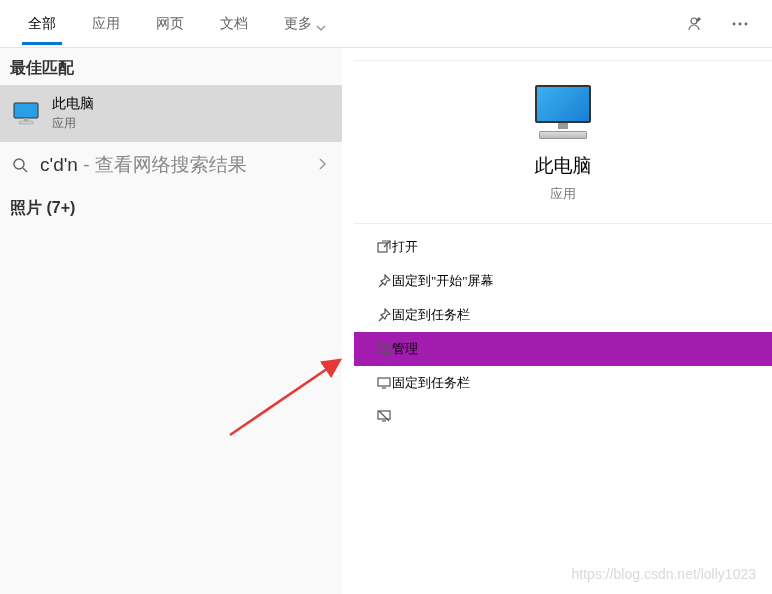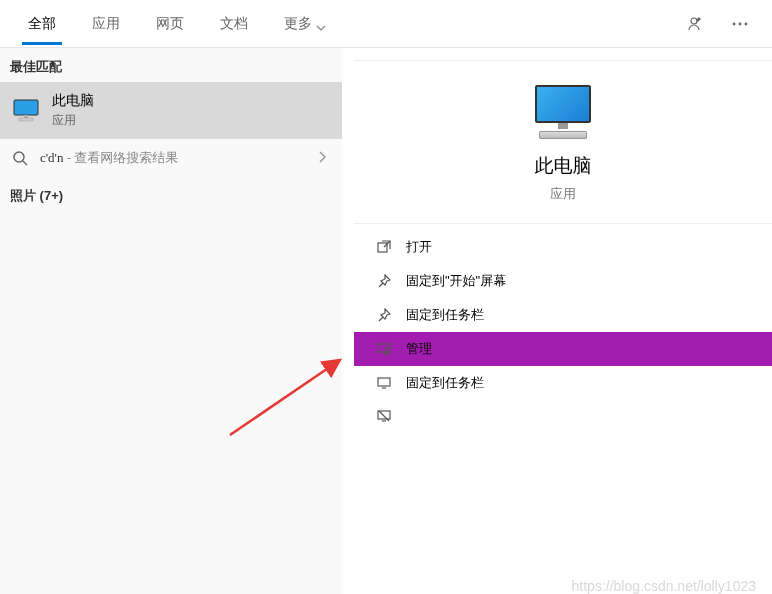--- a/index.html
+++ b/index.html
@@ -54,21 +54,21 @@
       display: flex;
       height: calc(594px - 48px);
     }
     .left-panel {
       width: 342px;
       background: #f9f9f9;
       overflow: hidden;
     }
     .section-header {
       padding: 10px 10px 6px;
-      font-size: 13px;
+      font-size: 16px;
       font-weight: 600;
       color: #333;
     }
     .result-item {
       display: flex;
       align-items: center;
       padding: 10px 12px;
       gap: 12px;
       cursor: pointer;
     }
@@ -88,21 +88,21 @@
       align-items: center;
       padding: 10px 12px;
       gap: 12px;
       cursor: pointer;
     }
     .search-icon-s {
       width: 16px; height: 16px;
       flex-shrink: 0;
       color: #666;
     }
-    .search-text { flex: 1; color: #333; font-size: 13px; font-family: Liberation Serif, serif; }
+    .search-text { flex: 1; color: #333; font-size: 19px; }
     .search-text .suffix { color: #888; }
     .chev { color: #999; font-size: 14px; margin-right: 4px;}
     .right-panel {
       flex: 1;
       background: #fff;
       margin: 12px 0 0 12px;
       border-top: 1px solid #eee;
     }
     .hero {
       display: flex;
@@ -113,31 +113,32 @@
     .monitor { width: 56px; height: 38px; position: relative; }
     .monitor-screen { width: 56px; height: 38px; background: linear-gradient(135deg,#3bb0f0,#1a7fd4); border: 2px solid #333; border-radius: 2px; }
     .monitor-stand { width: 10px; height: 6px; background: #999; margin: 0 auto; }
     .keyboard { width: 48px; height: 8px; background: linear-gradient(#ddd,#bbb); border: 1px solid #999; border-radius: 1px; margin: 2px auto 0; }
     .hero-title { font-size: 19px; margin-top: 14px; }
     .hero-sub { font-size: 13px; color: #777; margin-top: 6px; }
     .divider { height: 1px; background: #eee; margin: 0 0 6px 0; }
     .action-row {
       display: flex;
       align-items: center;
-      gap: 14px;
+      gap: 0;
       padding: 8px 22px;
       cursor: pointer;
       font-size: 13px;
+      font-family: Liberation Serif, serif;
     }
     .action-row.highlighted { background: #a21caf; }
     .action-icon { width: 16px; height: 16px; color: #555; flex-shrink: 0; display:flex; align-items:center; justify-content:center;}
     .watermark {
       position: absolute;
       right: 16px;
-      bottom: 0;
+      bottom: 12px;
       color: #d9d9d9;
       font-size: 14px;
       font-family: Arial, sans-serif;
     }
     .arrow-overlay {
       position: absolute;
       pointer-events: none;
     }
   </style>
 </head>

